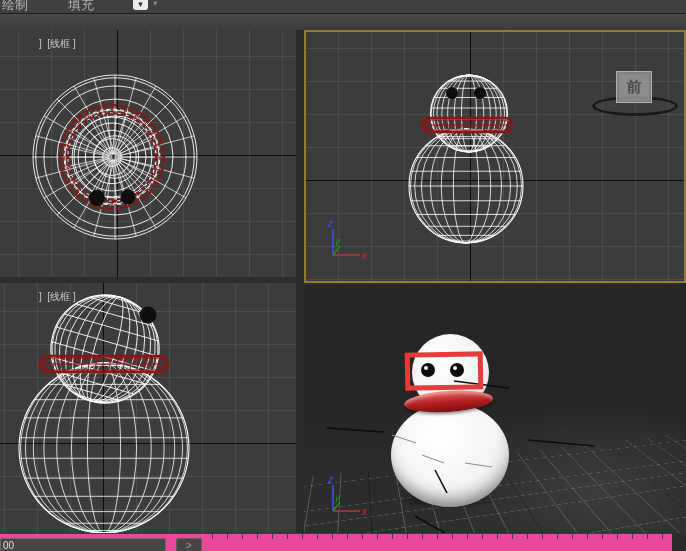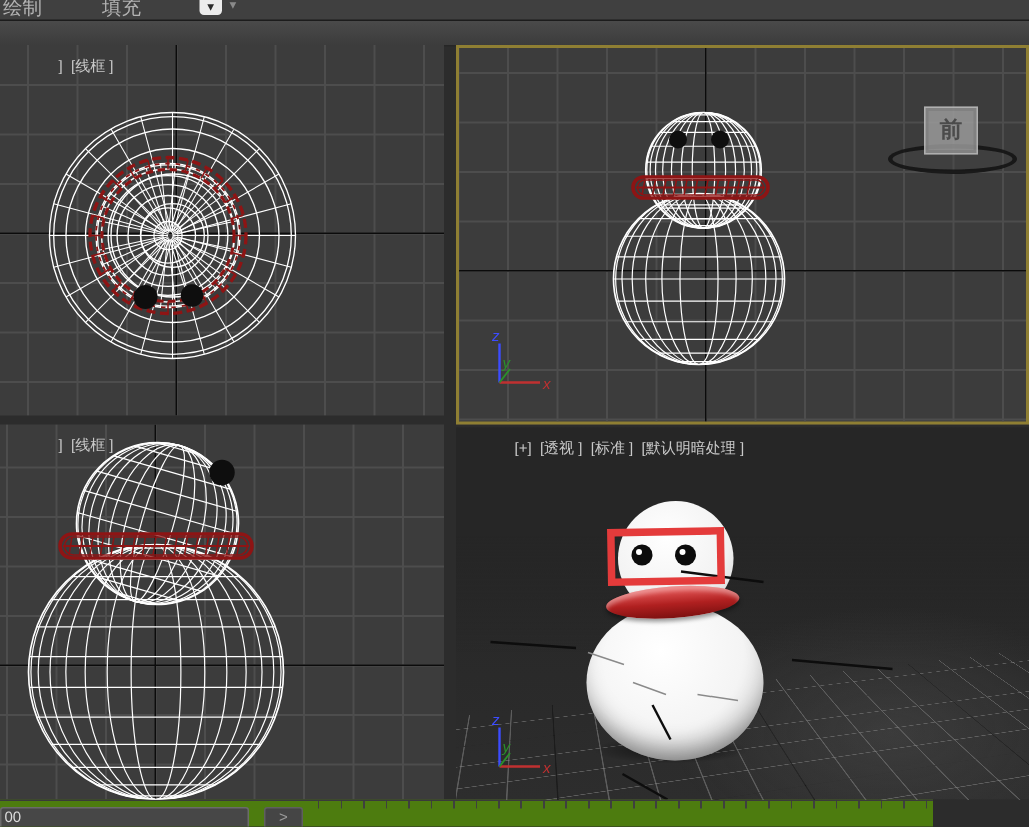--- a/index.html
+++ b/index.html
@@ -64,21 +64,21 @@
 
   
   .vc-ring{position:absolute;left:286px;top:64px;width:80px;height:14px;border-radius:50%;z-index:8;
      border:3px solid rgba(15,15,15,.8);background:rgba(70,70,70,.25);}
   .viewcube{position:absolute;left:310px;top:39px;width:34px;height:30px;z-index:9;
      background:rgba(158,158,158,.82);border:1px solid rgba(205,205,205,.55);
      box-shadow:inset 0 0 0 2px rgba(120,120,120,.5);
      color:#4b4b4b;font-size:15px;font-weight:bold;text-align:center;line-height:30px;}
 
   
-  .statusbar{position:absolute;left:0;top:533px;width:622px;height:18px;background:#4d7c0f;
+  .statusbar{position:absolute;left:0;top:533px;width:672px;height:18px;background:#ec4899;
      border-top:1px solid #3a3a3a;}
   .mini-field{position:absolute;left:0;top:4px;width:162px;height:14px;background:#474747;
      border:1px solid #6b6b6b;border-radius:2px;color:#dddddd;font-size:10px;
      line-height:14px;padding-left:2px;overflow:hidden;}
   .mini-btn{position:absolute;left:176px;top:4px;width:24px;height:14px;background:#454545;
      border:1px solid #5f5f5f;border-radius:2px;color:#9a9a9a;font-size:10px;
      text-align:center;line-height:13px;}
   .track-ticks{position:absolute;left:212px;top:0;right:2px;height:5px;
      background:repeating-linear-gradient(90deg,#3f3f3f 0 1px,transparent 1px 15px);}
 </style>
@@ -361,20 +361,19 @@
       <line x1="161" y1="178" x2="188" y2="182" stroke="#8a8a8a" stroke-width="1"></line>
       <line x1="118" y1="170" x2="140" y2="178" stroke="#8a8a8a" stroke-width="1"></line>
       <line x1="88" y1="150" x2="112" y2="158" stroke="#8a8a8a" stroke-width="1"></line>
       <line x1="29" y1="226" x2="29" y2="200" stroke="#3c4cff" stroke-width="1.6"></line>
       <line x1="29" y1="226" x2="56" y2="226" stroke="#c03030" stroke-width="1.6"></line>
       <line x1="29" y1="226" x2="36" y2="217" stroke="#2a8f2a" stroke-width="1.3"></line>
       <text x="24" y="198" fill="#3c4cff" font-size="10" font-style="italic">z</text>
       <text x="58" y="230" fill="#c03030" font-size="10" font-style="italic">x</text>
       <text x="31" y="216" fill="#2a8f2a" font-size="10" font-style="italic">y</text>
     </svg>
-  <div class="vp-label">[+]  [透视 ]  [标准 ]  [默认明暗处理 ]</div>
 </div>
 
 <div class="statusbar">
   <div class="mini-field">00</div>
   <div class="mini-btn">&gt;</div>
   <div class="track-ticks"></div>
 </div>
 
 </body></html>

